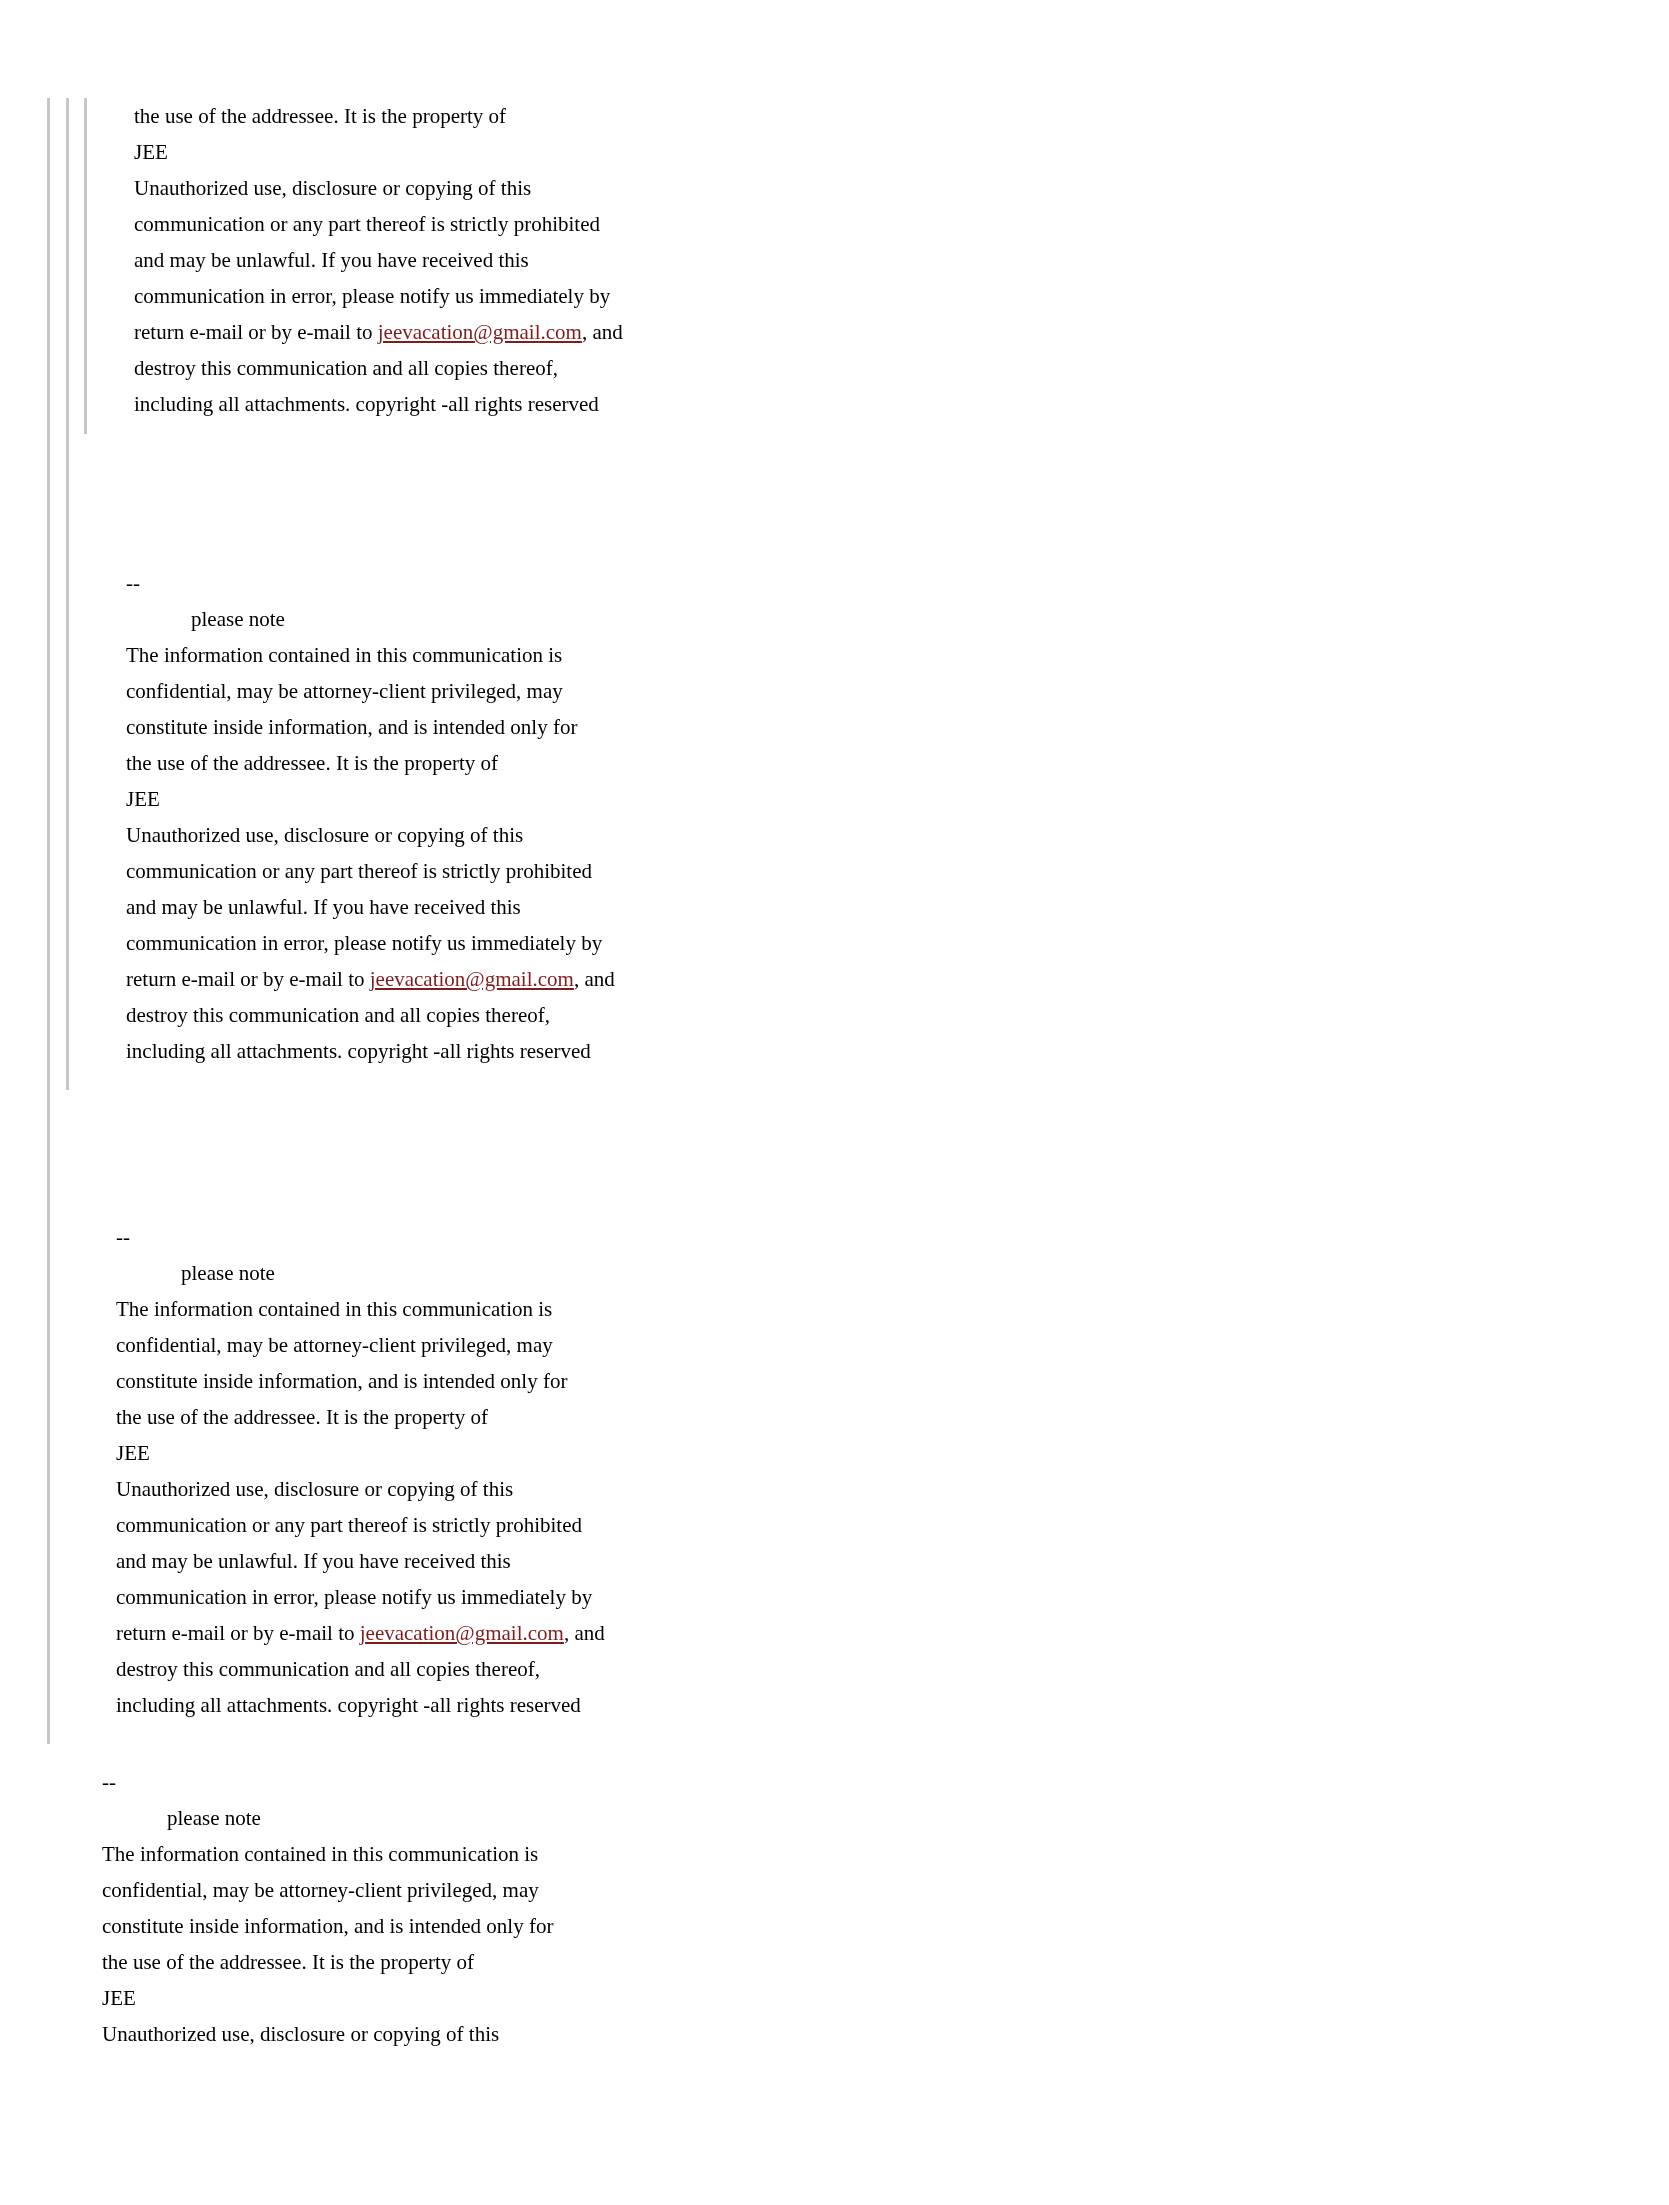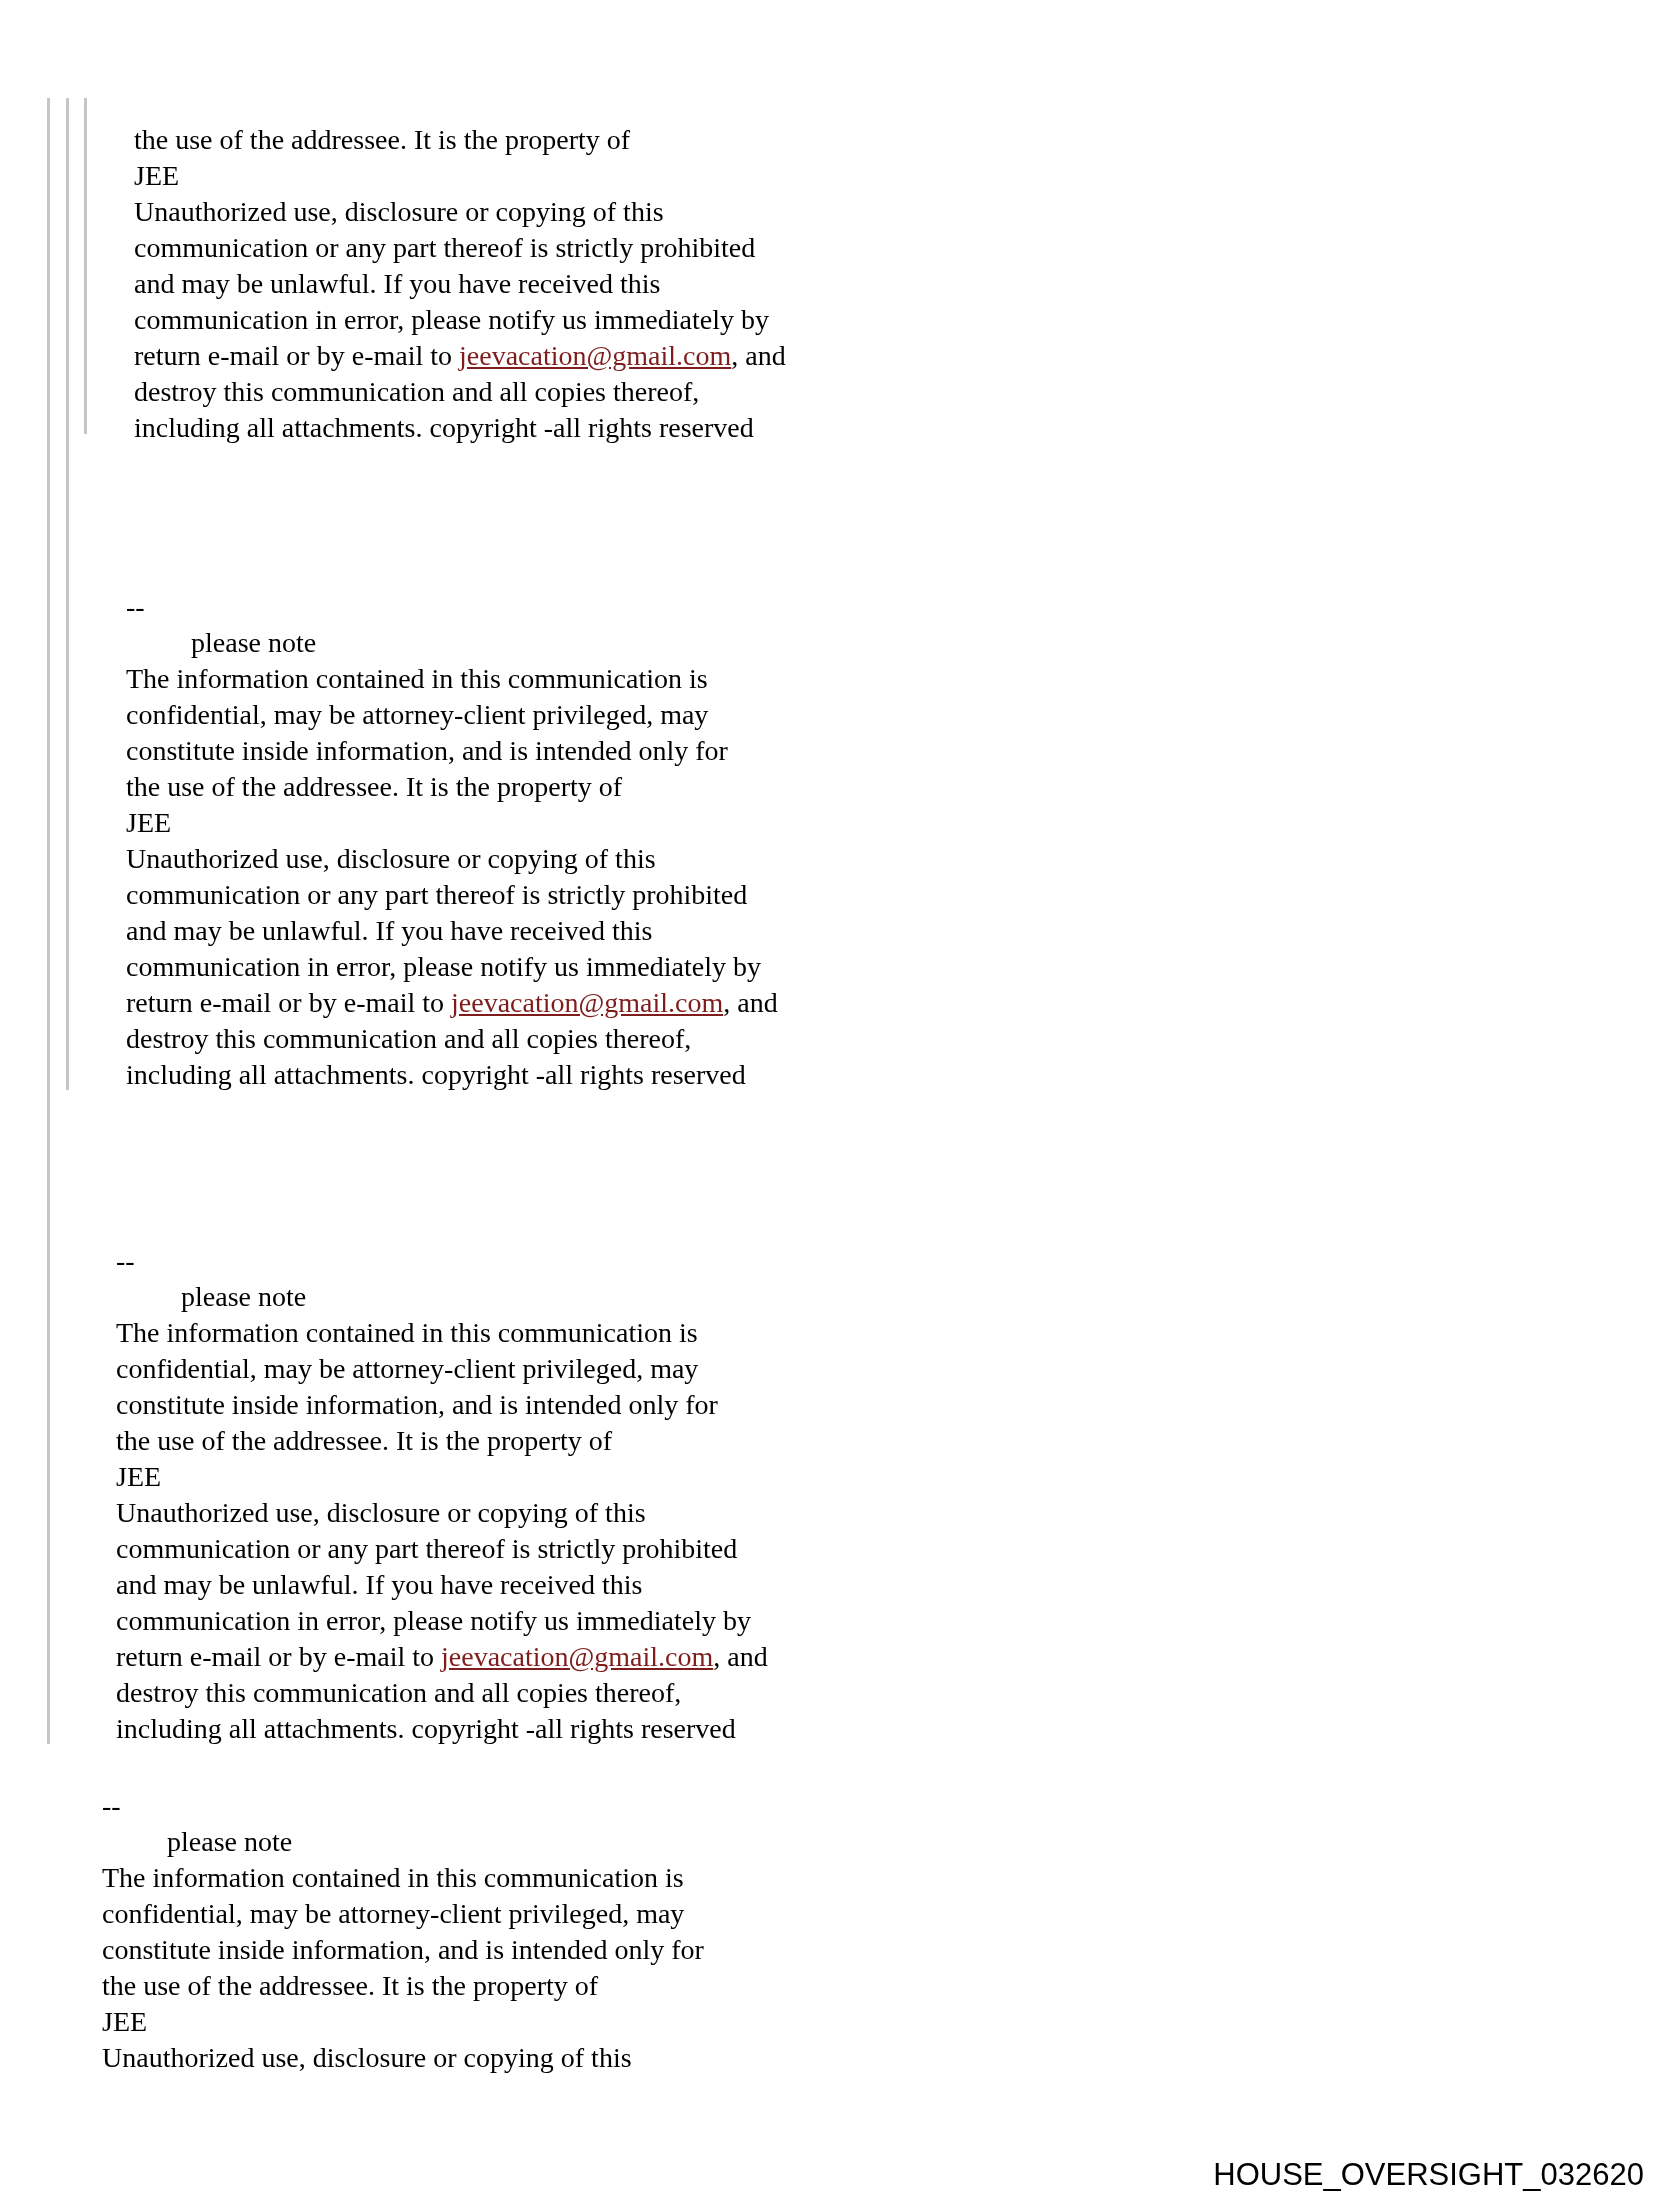--- a/index.html
+++ b/index.html
@@ -20,24 +20,23 @@
     position: absolute;
     width: 3.3px;
     background: #c6c6c6;
   }
   .bar-level-1 { left: 47px;  top: 98px; height: 1646px; }
   .bar-level-2 { left: 66px; top: 98px; height: 992px; }
   .bar-level-3 { left: 84px; top: 98px; height: 336px;  }
 
   .block {
     position: absolute;
-    font-size: 28px;
+    font-size: 21px;
     line-height: 36px;
     letter-spacing: 0px;
-    margin-top: 24px;
   }
   .block1 { left: 134px; top: 98px;  }
   .block2 { left: 126px; top: 565px;  }
   .block3 { left: 116px; top: 1219px; }
   .block4 { left: 102px; top: 1764px; }
 
   .line {
     white-space: pre;
   }
   .note-line {
@@ -117,16 +116,15 @@
     <div class="line">--</div>
     <div class="line note-line">please note</div>
     <div class="line">The information contained in this communication is</div>
     <div class="line">confidential, may be attorney-client privileged, may</div>
     <div class="line">constitute inside information, and is intended only for</div>
     <div class="line">the use of the addressee. It is the property of</div>
     <div class="line">JEE</div>
     <div class="line">Unauthorized use, disclosure or copying of this</div>
   </div>
 
-  <div class="bates">HOUSE_OVERSIGHT_032620</div>
 
 </div>
 
 
 </body></html>

